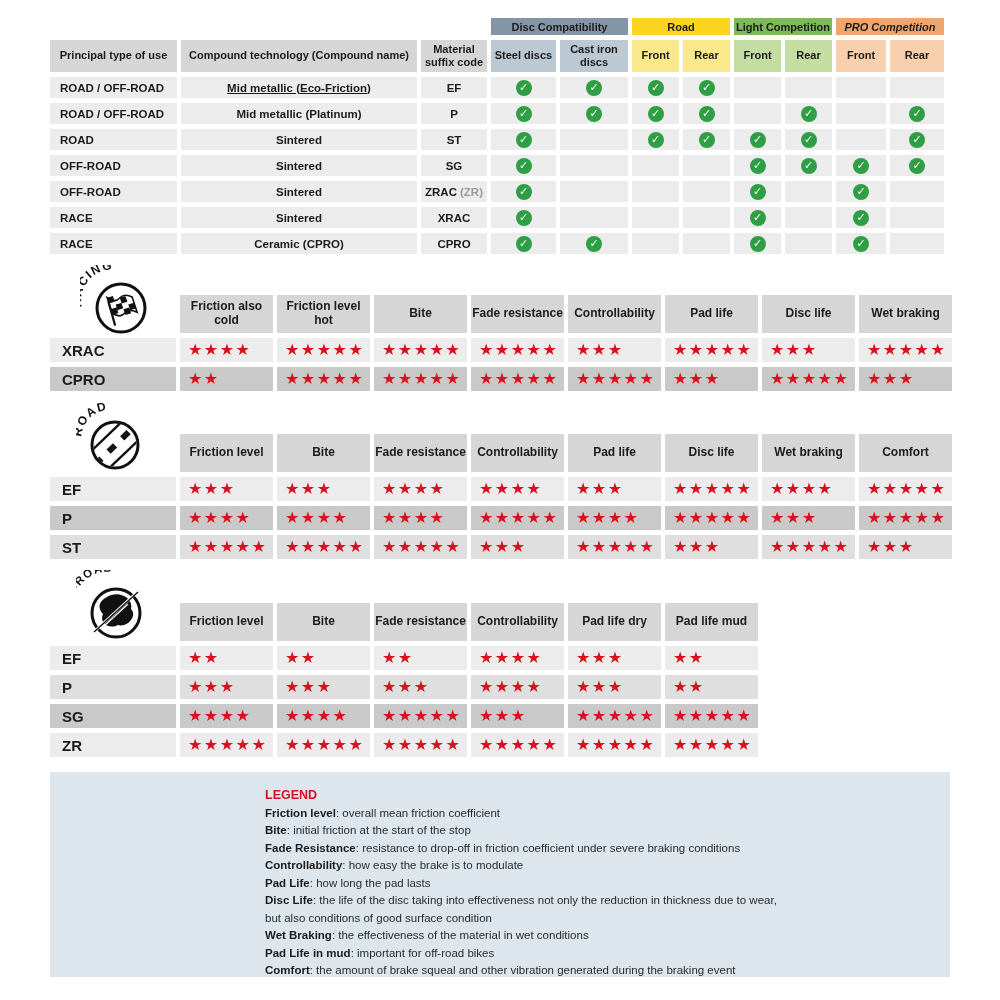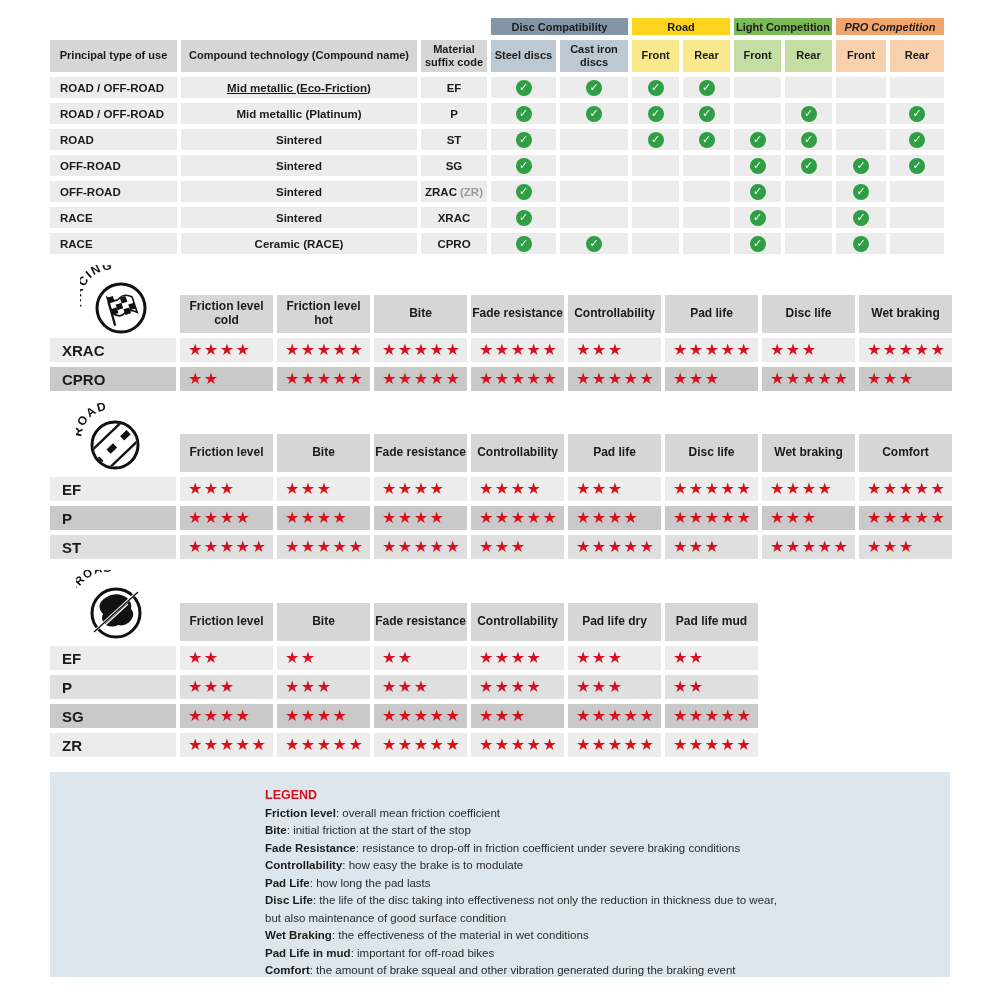--- a/index.html
+++ b/index.html
@@ -190,21 +190,21 @@
       <div class="cell" style="grid-area: 8 / 7;"></div>
       <div class="cell" style="grid-area: 8 / 8;">
         <span class="check">✓</span>
       </div>
       <div class="cell" style="grid-area: 8 / 9;"></div>
       <div class="cell" style="grid-area: 8 / 10;">
         <span class="check">✓</span>
       </div>
       <div class="cell" style="grid-area: 8 / 11;"></div>
       <div class="cell use" style="grid-area: 9 / 1;">RACE</div>
-      <div class="cell" style="grid-area: 9 / 2;">Ceramic (RACE)</div>
+      <div class="cell" style="grid-area: 9 / 2;">Ceramic (CPRO)</div>
       <div class="cell" style="grid-area: 9 / 3;">
         <span>CPRO</span>
       </div>
       <div class="cell" style="grid-area: 9 / 4;">
         <span class="check">✓</span>
       </div>
       <div class="cell" style="grid-area: 9 / 5;">
         <span class="check">✓</span>
       </div>
       <div class="cell" style="grid-area: 9 / 6;"></div>
@@ -236,21 +236,21 @@
       <rect x="37" y="32" width="6" height="6" fill="#fff"></rect>
       <rect x="43" y="33" width="6" height="6" fill="#111"></rect>
                 <rect x="43" y="45" width="6" height="6" fill="#111"></rect>
       <rect x="49" y="42" width="6" height="6" fill="#111"></rect>
                 <rect x="49" y="30" width="6" height="6" fill="#fff"></rect>
       <path d="M31 29 q6 8 12 4 q6 -3 12 3 l0 16 q-6 -6 -12 -3 q-6 4 -12 -4 z" fill="none" stroke="#111" stroke-width="1.6"></path>
     </g>
   </g>
 </svg></div>
         <div class="rate-grid" style="grid-template-columns: 126px repeat(8, 93px); grid-template-rows: 38px repeat(2, 24px);">
-          <div class="rhdr" style="grid-area: 1 / 2;">Friction level cold</div>
+          <div class="rhdr" style="grid-area: 1 / 2;">Friction also cold</div>
           <div class="rhdr" style="grid-area: 1 / 3;">Friction level hot</div>
           <div class="rhdr" style="grid-area: 1 / 4;">Bite</div>
           <div class="rhdr" style="grid-area: 1 / 5;">Fade resistance</div>
           <div class="rhdr" style="grid-area: 1 / 6;">Controllability</div>
           <div class="rhdr" style="grid-area: 1 / 7;">Pad life</div>
           <div class="rhdr" style="grid-area: 1 / 8;">Disc life</div>
           <div class="rhdr" style="grid-area: 1 / 9;">Wet braking</div>
           <div class="rlabel shade-light" style="grid-area: 2 / 1;">XRAC</div>
           <div class="stars shade-light" style="grid-area: 2 / 2;">★★★★</div>
           <div class="stars shade-light" style="grid-area: 2 / 3;">★★★★★</div>
@@ -377,19 +377,19 @@
     </div>
   <div class="legend">
     <div class="legend-title">LEGEND</div>
     <div id="legend-lines">
         <div class="legend-line"><span class="term">Friction level</span>: <span>overall mean friction coefficient</span></div>
         <div class="legend-line"><span class="term">Bite</span>: <span>initial friction at the start of the stop</span></div>
         <div class="legend-line"><span class="term">Fade Resistance</span>: <span>resistance to drop-off in friction coefficient under severe braking conditions</span></div>
         <div class="legend-line"><span class="term">Controllability</span>: <span>how easy the brake is to modulate</span></div>
         <div class="legend-line"><span class="term">Pad Life</span>: <span>how long the pad lasts</span></div>
         <div class="legend-line"><span class="term">Disc Life</span>: <span>the life of the disc taking into effectiveness not only the reduction in thickness due to wear,</span></div>
-        <div class="legend-line"><span>but also maintenance of good surface condition</span></div>
+        <div class="legend-line"><span>but also conditions of good surface condition</span></div>
         <div class="legend-line"><span class="term">Wet Braking</span>: <span>the effectiveness of the material in wet conditions</span></div>
         <div class="legend-line"><span class="term">Pad Life in mud</span>: <span>important for off-road bikes</span></div>
         <div class="legend-line"><span class="term">Comfort</span>: <span>the amount of brake squeal and other vibration generated during the braking event</span></div>
       </div>
   </div>
 </div>
 
 </body></html>

